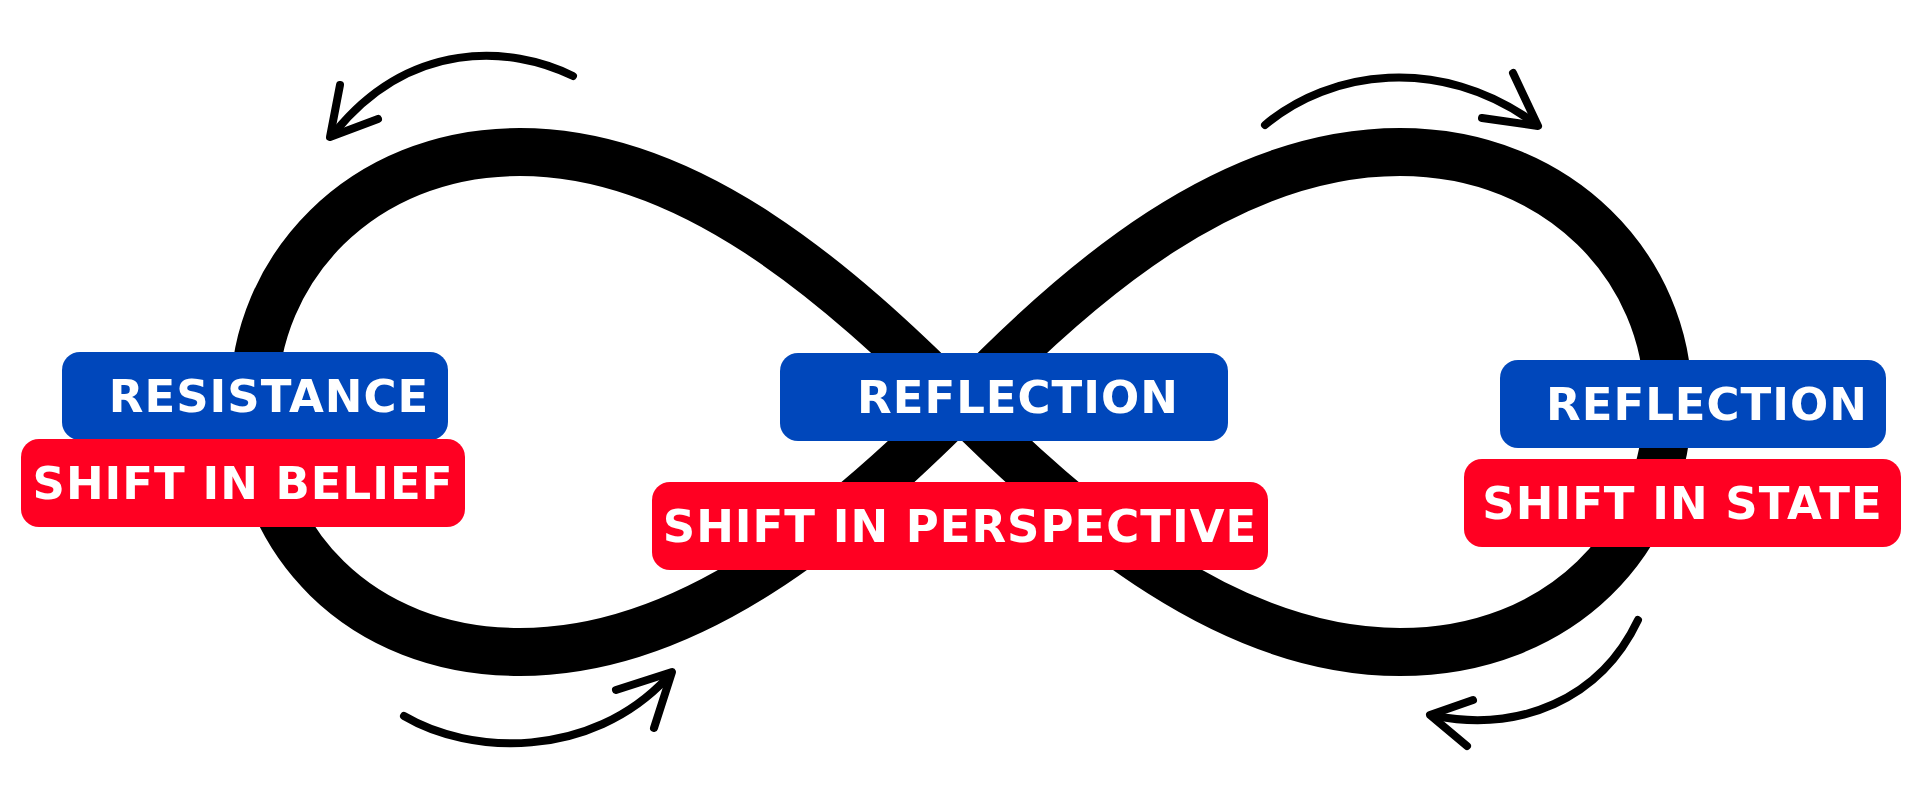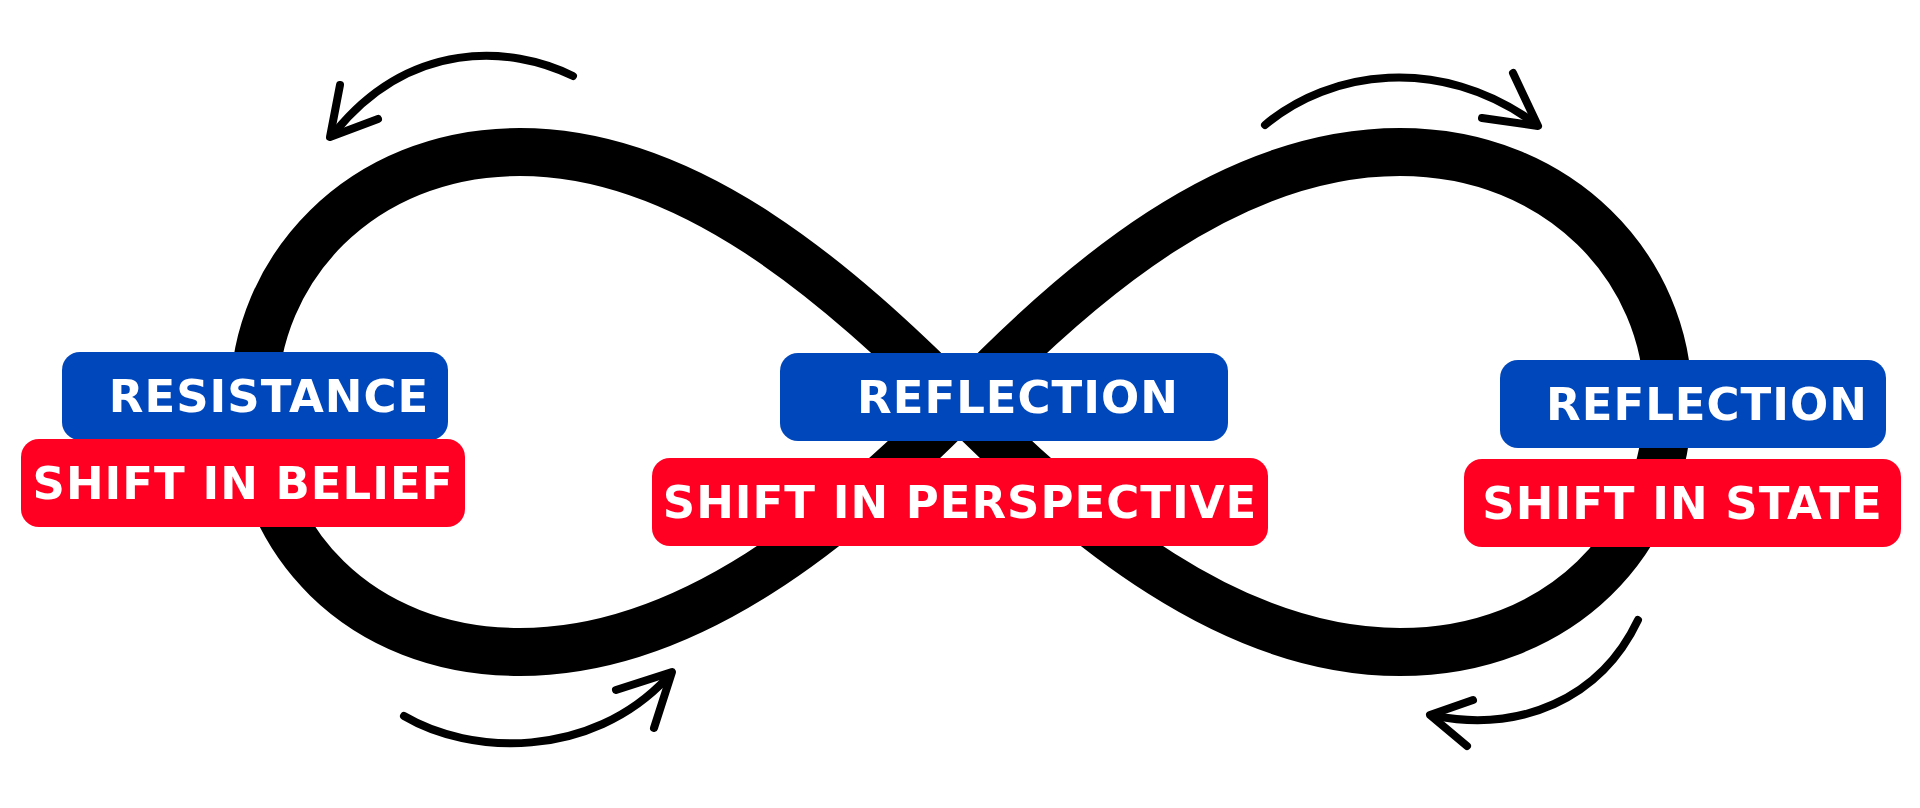--- a/index.html
+++ b/index.html
@@ -43,16 +43,16 @@
       <path d="M1638,620 C1600,700 1520,732 1435,716"></path>
       <path d="M1473,700 L1430,715 L1467,746"></path>
     </g>
   </g>
 </svg>
 
 <div class="label stage" style="left:62px; top:352px; width:358px;">RESISTANCE</div>
 <div class="label shift" style="left:21px; top:439px; width:444px;">SHIFT IN BELIEF</div>
 
 <div class="label stage" style="left:780px; top:353px; width:420px;">REFLECTION</div>
-<div class="label shift" style="left:652px; top:458px; width:616px;">SHIFT IN PERSPECTIVE</div>
+<div class="label shift" style="left:652px; top:482px; width:616px;">SHIFT IN PERSPECTIVE</div>
 
 <div class="label stage" style="left:1500px; top:360px; width:358px;">REFLECTION</div>
 <div class="label shift" style="left:1464px; top:459px; width:437px;">SHIFT IN STATE</div>
 
 </body></html>

